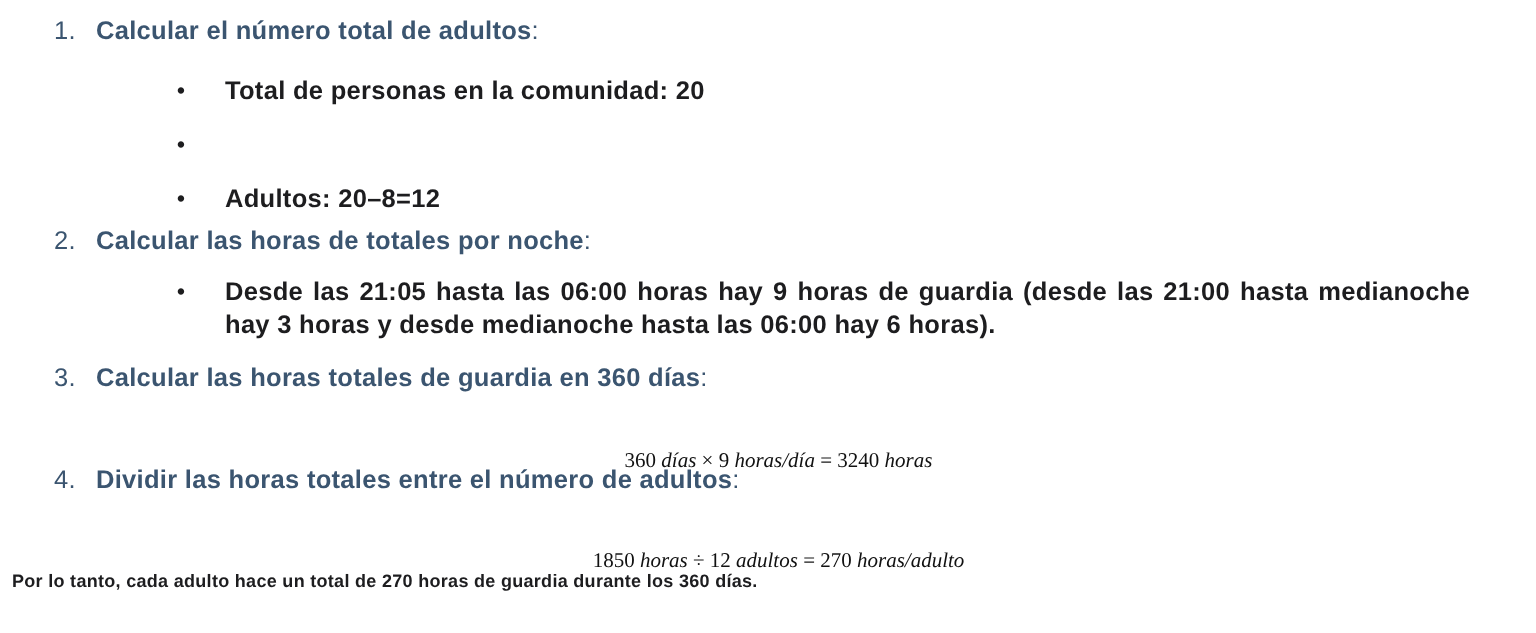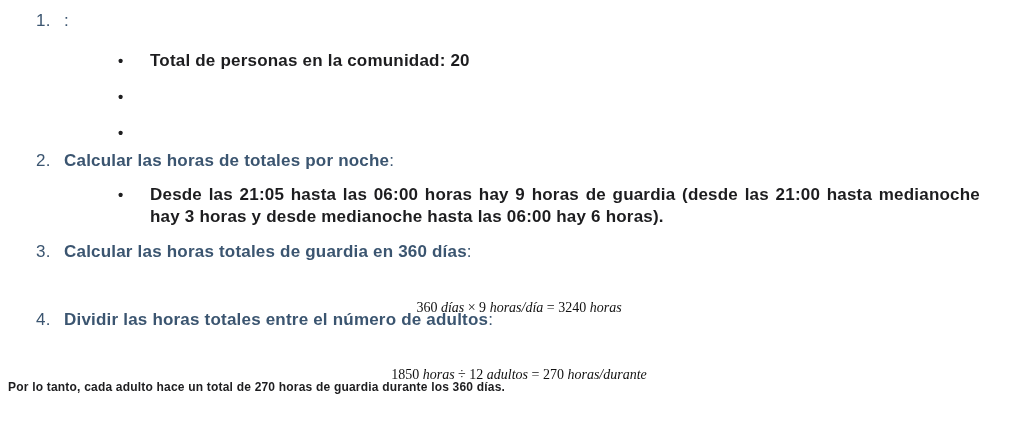--- a/index.html
+++ b/index.html
@@ -92,32 +92,34 @@
     white-space:nowrap;
   }
 </style>
 </head>
 <body>
 
 <div class="page">
 
   <div class="step-heading" style="top:11px">
     <span class="step-num">1.</span>
+    <span class="step-title">Calcular el número total de adultos</span>
     <span class="step-colon">:</span>
   </div>
 
   <div class="bullet-row" style="top:50px">
     <span class="bullet-marker">•</span>
     <span class="bullet-text">Total de personas en la comunidad: 20</span>
   </div>
   <div class="bullet-row" style="top:86px">
     <span class="bullet-marker">•</span>
   </div>
   <div class="bullet-row" style="top:122px">
     <span class="bullet-marker">•</span>
+    <span class="bullet-text">Adultos: 20–8=12</span>
   </div>
 
   <div class="step-heading" style="top:151px">
     <span class="step-num">2.</span>
     <span class="step-title">Calcular las horas de totales por noche</span>
     <span class="step-colon">:</span>
   </div>
 
   <div class="bullet-row justified" style="top:184px">
     <span class="bullet-marker">•</span>
@@ -134,18 +136,18 @@
     <span>360 </span><span class="it">días</span><span> × 9 </span><span class="it">horas/día</span><span> = 3240 </span><span class="it">horas</span>
   </div>
 
   <div class="step-heading" style="top:310px">
     <span class="step-num">4.</span>
     <span class="step-title">Dividir las horas totales entre el número de adultos</span>
     <span class="step-colon">:</span>
   </div>
 
   <div class="formula" style="top:345px">
-    <span>1850 </span><span class="it">horas</span><span> ÷ 12 </span><span class="it">adultos</span><span> = 270 </span><span class="it">horas/durante</span>
+    <span>1850 </span><span class="it">horas</span><span> ÷ 12 </span><span class="it">adultos</span><span> = 270 </span><span class="it">horas/adulto</span>
   </div>
 
   <div class="conclusion" style="top:377px">Por lo tanto, cada adulto hace un total de 270 horas de guardia durante los 360 días.</div>
 
 </div>
 
 </body></html>

